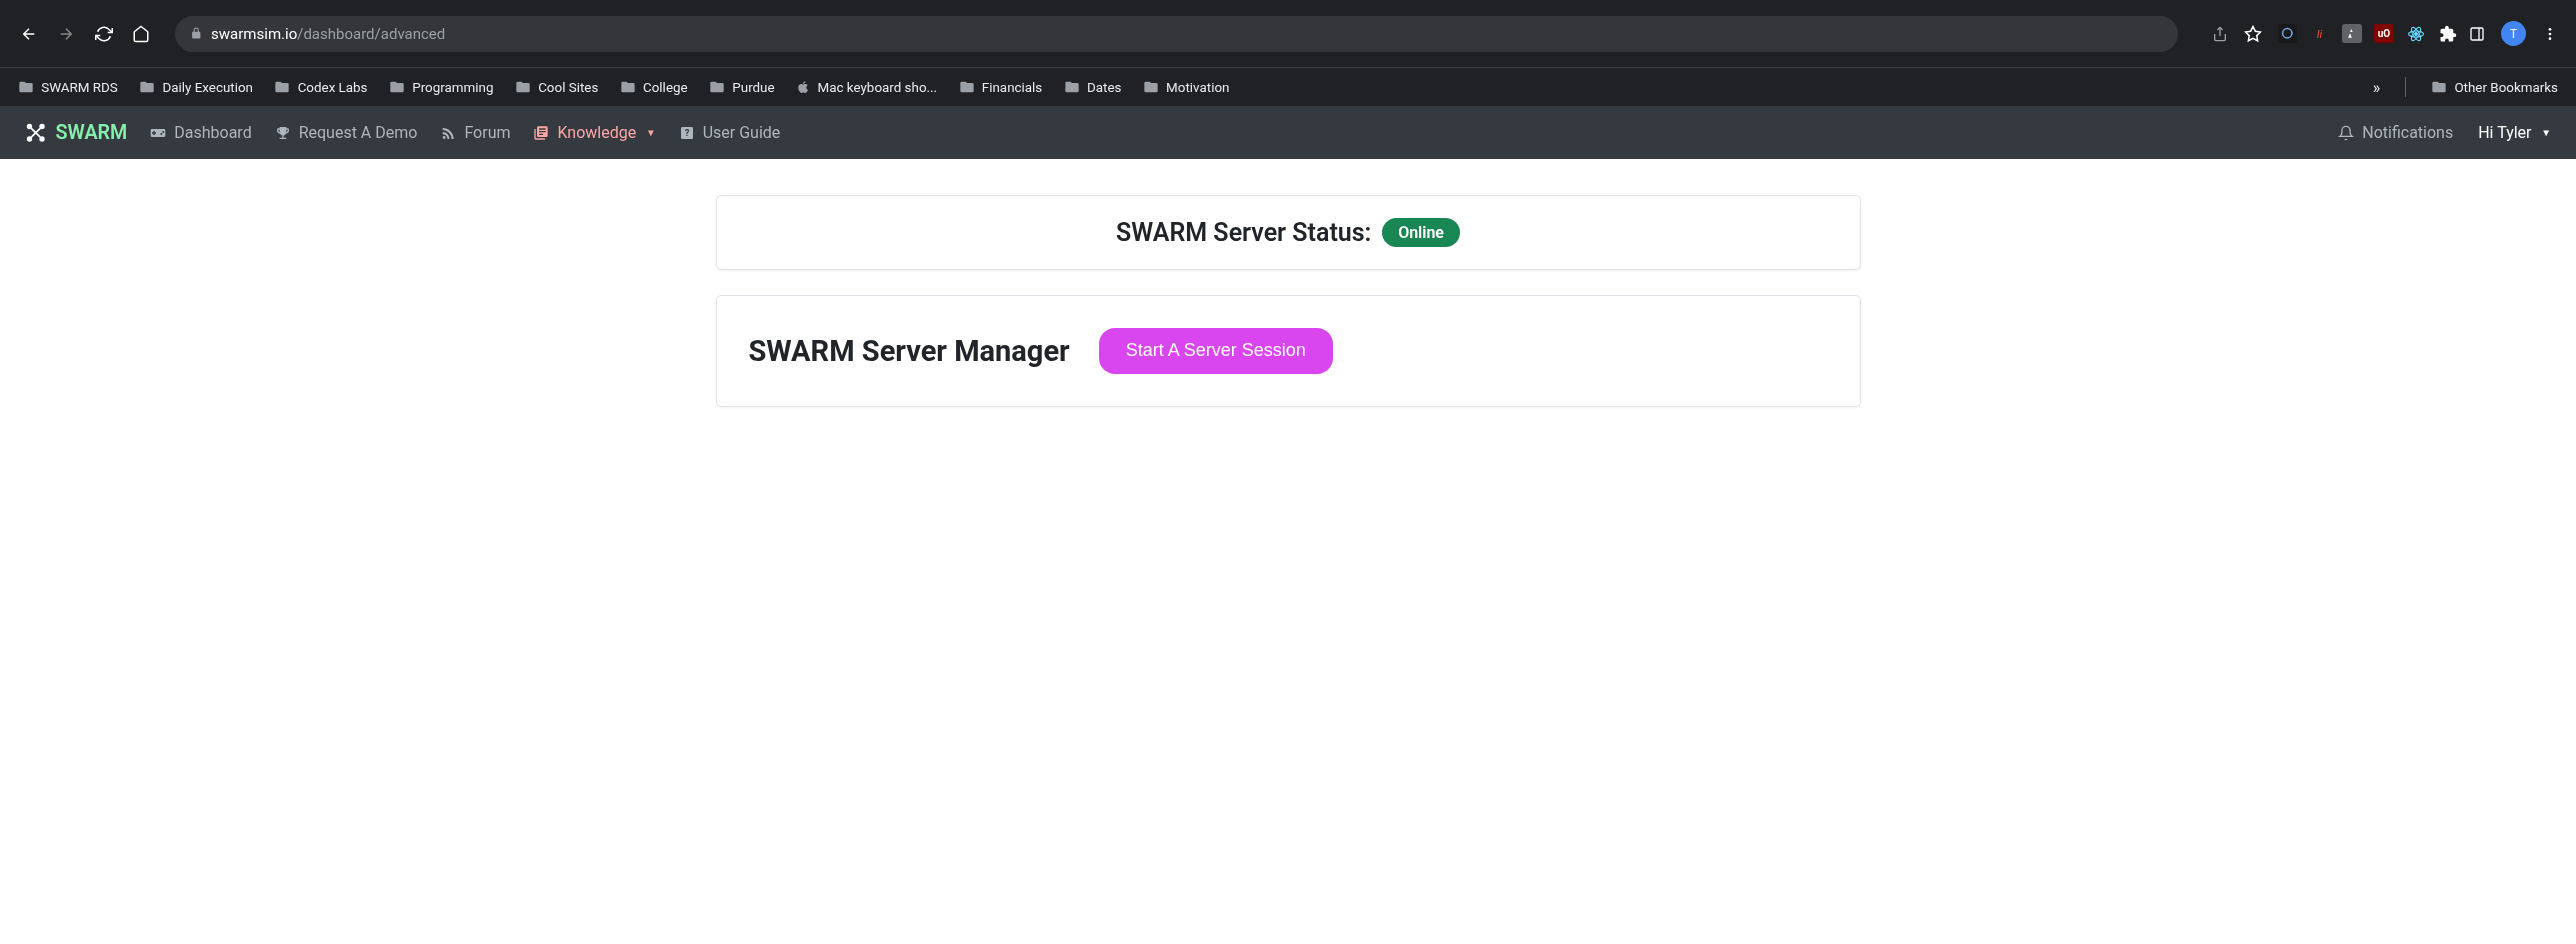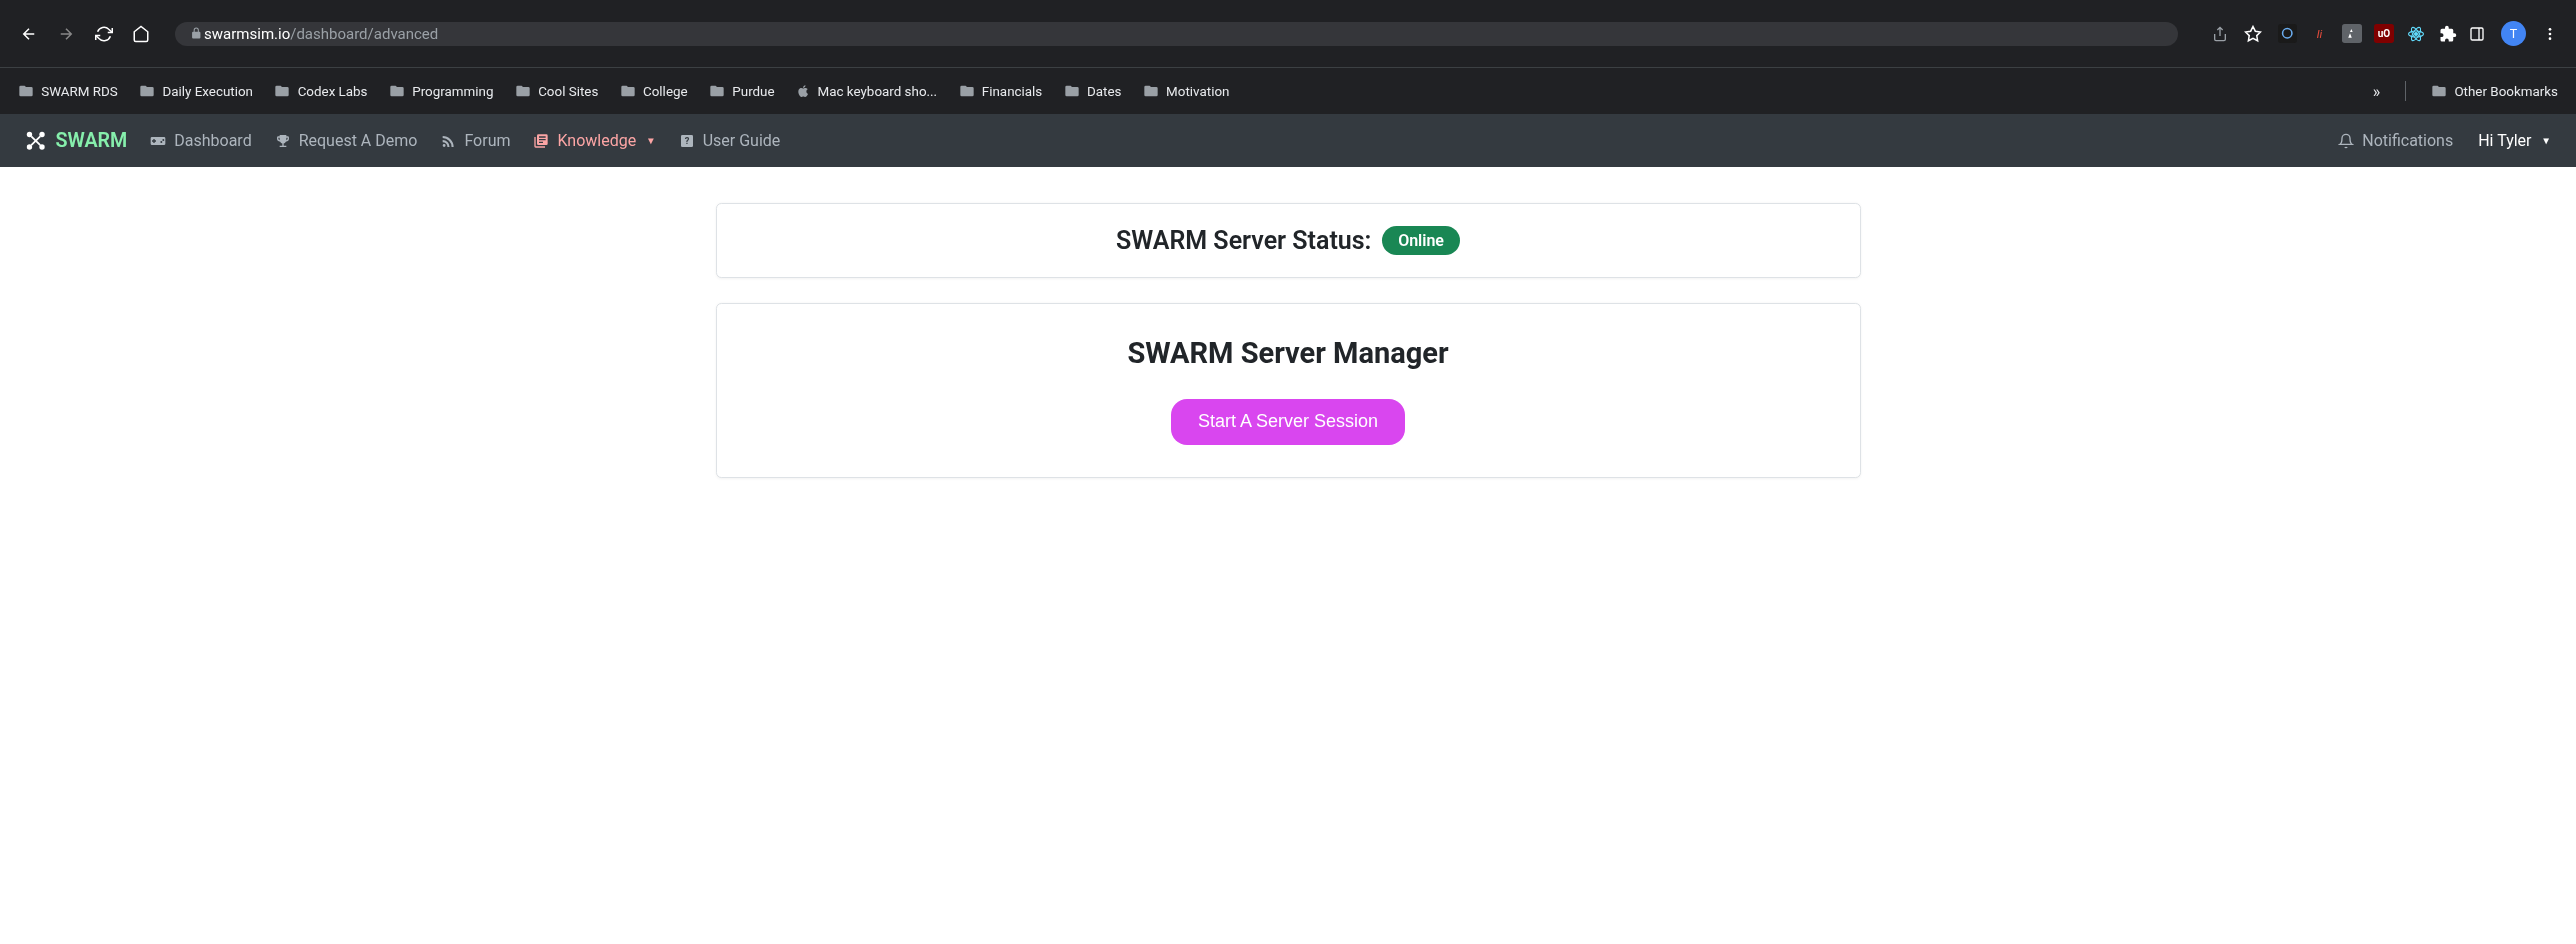--- a/index.html
+++ b/index.html
@@ -3,31 +3,31 @@
   <meta charset="utf-8">
   <style>
     * { margin: 0; padding: 0; box-sizing: border-box; }
     body { font-family: -apple-system, BlinkMacSystemFont, "Segoe UI", Roboto, Helvetica, Arial, sans-serif; background: #fff; width: 2576px; height: 945px; overflow: hidden; }
     
     
     .browser-chrome { background: #202124; height: 67px; display: flex; align-items: center; padding: 0 18px; gap: 14.3px; }
     .nav-buttons { display: flex; gap: 16px; align-items: center; }
     .nav-btn { width: 21.5px; height: 21.5px; display: flex; align-items: center; justify-content: center; cursor: pointer; color: #fff; }
     .nav-btn.disabled { color: #888; }
-    .url-bar { flex: 1; background: #35363a; border-radius: 18px; height: 24px; display: flex; align-items: center; padding: 0 14.3px; gap: 2px; margin: 0 9px; }
+    .url-bar { flex: 1; background: #35363a; border-radius: 18px; height: 36px; display: flex; align-items: center; padding: 0 14.3px; gap: 9px; margin: 0 9px; }
     .lock-icon { color: #9aa0a6; }
     .url-text { color: #fff; font-size: 15px; }
     .url-text .path { color: #9aa0a6; }
     .chrome-actions { display: flex; align-items: center; gap: 16px; color: #fff; margin-left: 10.7px; }
     .ext-icons { display: flex; align-items: center; gap: 12.5px; }
     .ext-icon { width: 19.7px; height: 19.7px; border-radius: 2.7px; display: flex; align-items: center; justify-content: center; font-size: 11.6px; }
     .profile-avatar { width: 25px; height: 25px; border-radius: 50%; background: #4285f4; color: #fff; display: flex; align-items: center; justify-content: center; font-size: 12.5px; }
     
     
-    .bookmark-bar { background: #202124; height: 47px; border-top: 0.9px solid #3c4043; display: flex; align-items: center; padding: 0 18px; gap: 21.5px; }
+    .bookmark-bar { background: #202124; height: 39px; border-top: 0.9px solid #3c4043; display: flex; align-items: center; padding: 0 18px; gap: 21.5px; }
     .bookmark-item { display: flex; align-items: center; gap: 7.2px; color: #e8eaed; font-size: 13.4px; cursor: pointer; }
     .folder-icon { color: #9aa0a6; }
     .apple-icon { color: #9aa0a6; }
     .bookmark-divider { width: 0.9px; height: 19.7px; background: #5f6368; margin: 0 3.6px; }
     .bookmark-overflow { color: #e8eaed; font-size: 16px; }
     
     
     .app-navbar { background: #343a40; height: 53px; display: flex; align-items: center; padding: 0 25px; justify-content: space-between; }
     .navbar-left { display: flex; align-items: center; gap: 23px; }
     .brand { display: flex; align-items: center; gap: 9px; color: #86efac; font-size: 19.7px; font-weight: 600; }
@@ -35,21 +35,21 @@
     .nav-item.active { color: #fca5a5; }
     .navbar-right { display: flex; align-items: center; gap: 25px; }
     .caret { font-size: 9.8px; margin-left: 1.8px; }
     
     
     .content { padding: 36px 0; display: flex; flex-direction: column; align-items: center; gap: 25px; }
     .card { width: 1145px; background: #fff; border: 0.9px solid #dee2e6; border-radius: 5.4px; box-shadow: 0 0.9px 2.7px rgba(0,0,0,0.05); }
     .status-card { padding: 21.5px; display: flex; align-items: center; justify-content: center; gap: 10.7px; }
     .status-label { font-size: 25px; font-weight: 600; color: #212529; }
     .status-badge { background: #198754; color: #fff; padding: 5.4px 16px; border-radius: 18px; font-size: 16px; font-weight: 600; }
-    .manager-card { padding: 32px; display: flex; flex-direction: column; align-items: center; gap: 29px; }
+    .manager-card { padding: 32px; display: flex; align-items: center; gap: 29px; }
     .manager-title { font-size: 29px; font-weight: 700; color: #212529; }
     .primary-btn { background: #d946ef; color: #fff; border: none; border-radius: 16px; padding: 12.5px 27px; font-size: 18px; cursor: pointer; }
     
     svg { display: block; }
   </style>
 </head>
 <body>
 
 <div class="browser-chrome">
   <div class="nav-buttons">

